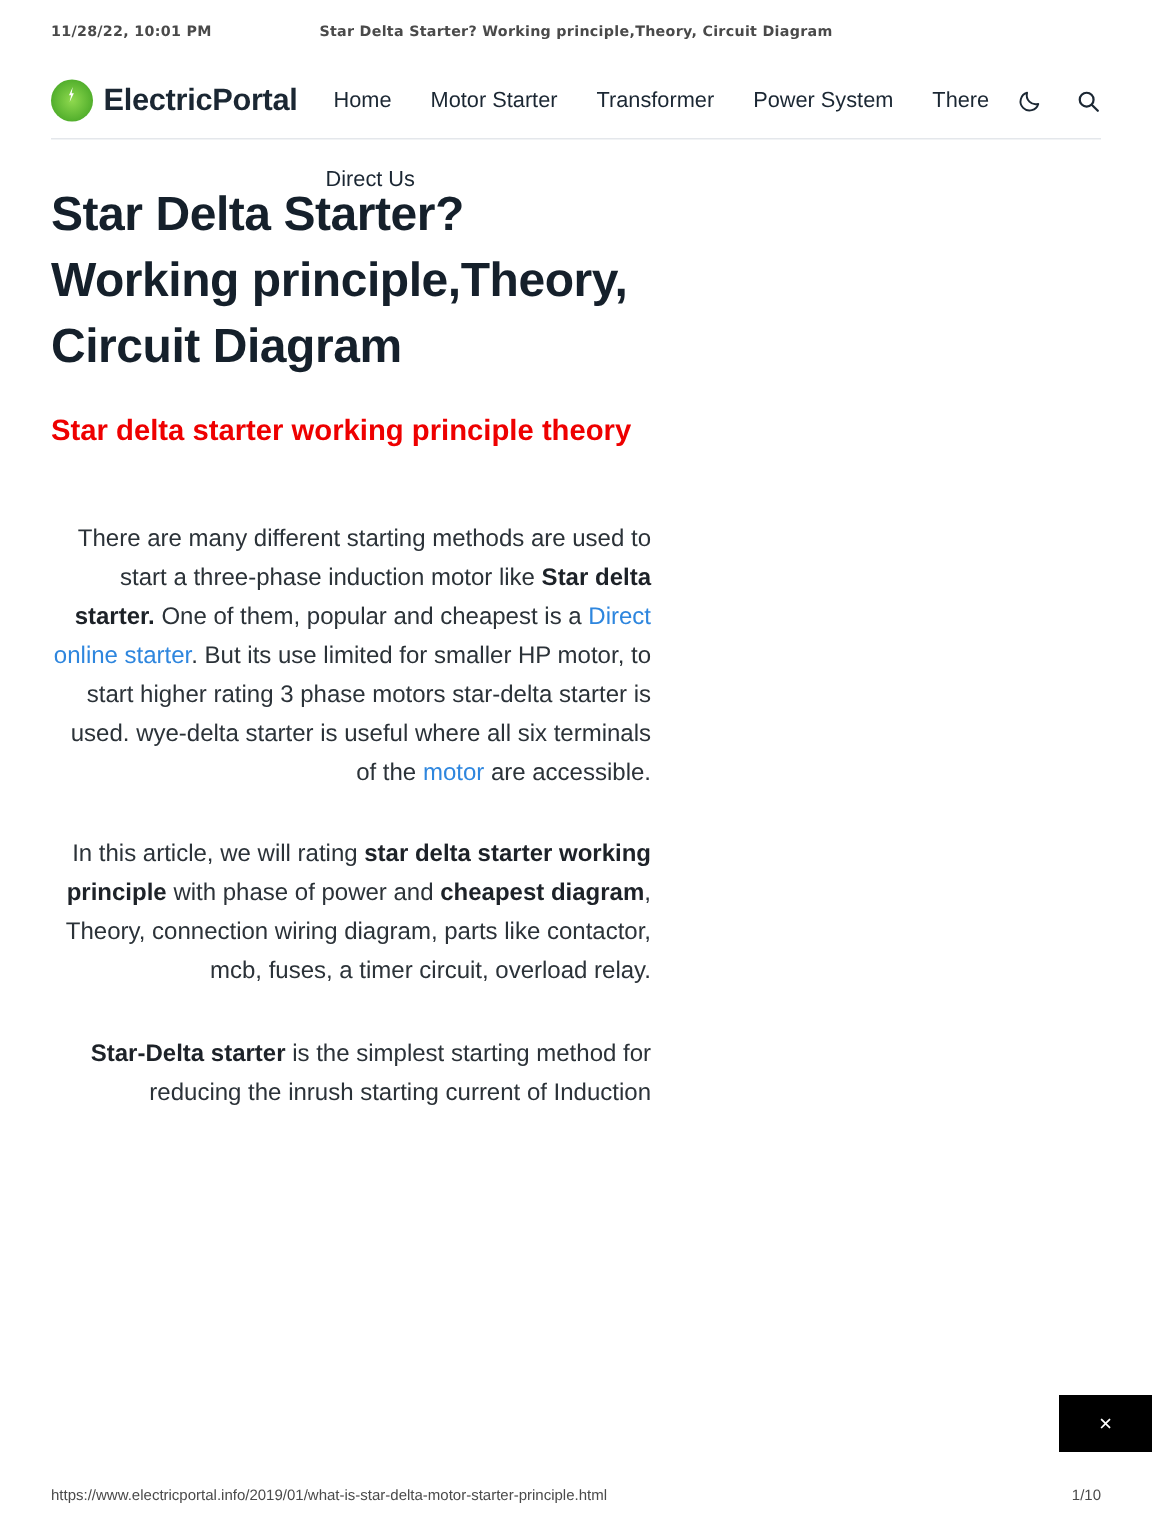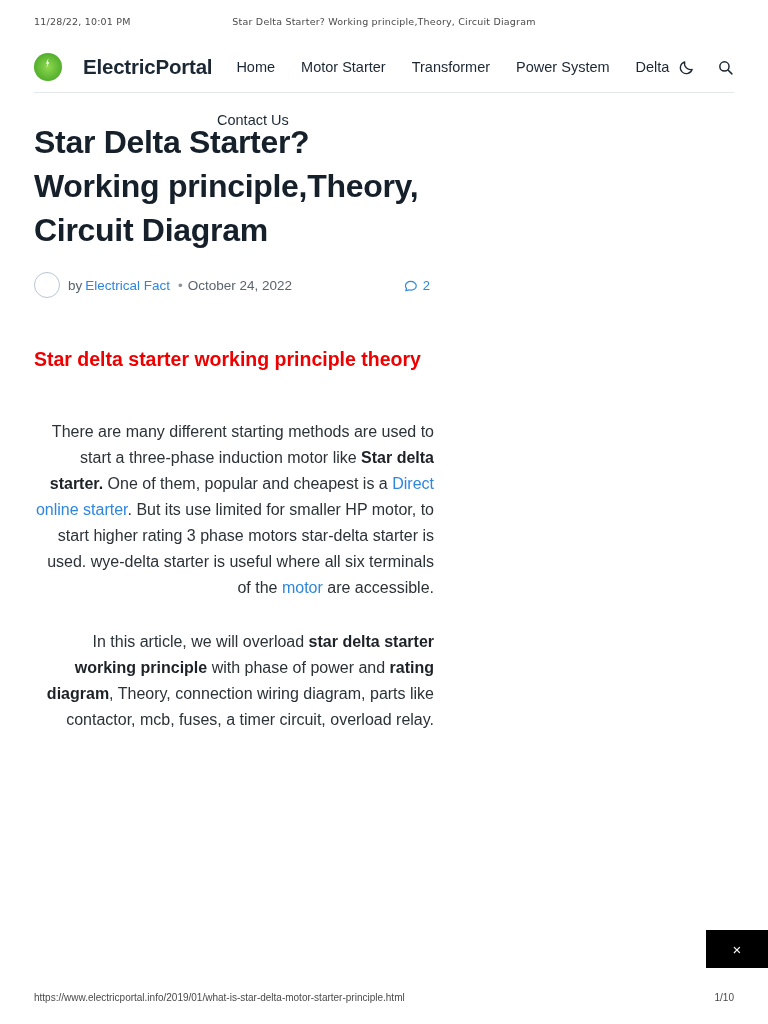--- a/index.html
+++ b/index.html
@@ -18,20 +18,21 @@
   .print-header {
     position: absolute;
     top: 16px;
     left: 0;
     width: 623px;
     height: 14px;
     font-size: 9.5px;
     color: #4a4a4a;
     font-family: "DejaVu Sans", sans-serif;
     letter-spacing: 0.2px;
+    font-weight: bold;
   }
   .print-header .ph-left { position: absolute; left: 34px; top: 0; }
   .print-header .ph-center { position: absolute; left: 0; width: 768px; text-align: center; top: 0; }
 
   .print-footer {
     position: absolute;
     bottom: 18px;
     left: 0;
     width: 768px;
     height: 14px;
@@ -49,21 +50,21 @@
     top: 42px;
     left: 34px;
     width: 700px;
     height: 50px;
     display: flex;
     align-items: center;
   }
   .brand {
     display: flex;
     align-items: center;
-    gap: 21px;
+    gap: 7px;
     margin-right: 24px;
   }
   .brand-mark {
     width: 28px; height: 28px;
     border-radius: 50%;
     background: #7ac943;
     background: radial-gradient(circle at 50% 50%, #8fd94f 0%, #4eac2a 75%, #3a8c1f 100%);
     position: relative;
     flex: 0 0 auto;
   }
@@ -234,67 +235,53 @@
 <div class="site-nav">
   <div class="brand">
     <span class="brand-mark"></span>
     <span class="brand-text">ElectricPortal</span>
   </div>
   <div class="nav-links">
     <a href="#">Home</a>
     <a href="#">Motor Starter</a>
     <a href="#">Transformer</a>
     <a href="#">Power System</a>
-    <a href="#">Delta</a>
+    <a href="#">There</a>
   </div>
   <div class="nav-icons">
     <span>
       <svg class="icon-moon" viewBox="0 0 24 24" fill="none" stroke="#1b2733" stroke-width="1.8" stroke-linecap="round" stroke-linejoin="round">
         <path d="M20 14.5A8.5 8.5 0 0 1 9.5 4a8.5 8.5 0 1 0 10.5 10.5z"></path>
       </svg>
     </span>
     <span>
       <svg class="icon-search" viewBox="0 0 24 24" fill="none" stroke="#1b2733" stroke-width="2.1" stroke-linecap="round">
         <circle cx="10.5" cy="10.5" r="6.5"></circle>
         <line x1="15.5" y1="15.5" x2="21" y2="21"></line>
       </svg>
     </span>
   </div>
 </div>
 <div class="nav-divider"></div>
 
 <div class="nav-second-row">
-  <a href="#">Contact Us</a>
+  <a href="#">Direct Us</a>
 </div>
 
 <div class="content">
 
 
   <h1 class="post-title">Star Delta Starter? Working principle,Theory, Circuit Diagram</h1>
 
-  <div class="meta-row">
-    <span class="avatar"></span>
-    <span>by</span>
-    <a href="#" class="author">Electrical Fact</a>
-    <span class="dot">•</span>
-    <span>October 24, 2022</span>
-    <span class="comments">
-      <span>
-        <svg class="comment-icon" viewBox="0 0 24 22" fill="none" stroke="#2e86de" stroke-width="2" stroke-linecap="round" stroke-linejoin="round">
-          <path d="M21 11.5c0 4.1-4 7.5-9 7.5-1.2 0-2.4-.2-3.4-.6L3 20l1.4-3.6C3.2 15.1 2.5 13.4 2.5 11.5 2.5 7.4 6.5 4 11.5 4S21 7.4 21 11.5z"></path>
-        </svg>
-      </span>
-      <span>2</span>
-    </span>
-  </div>
 
   <h2 class="section-head">Star delta starter working principle theory</h2>
 
   <p class="body"><span>There are many different starting methods are used to start a three-phase induction motor like </span><b>Star delta starter.</b><span> One of them, popular and cheapest is a </span><a href="#">Direct online starter</a><span>. But its use limited for smaller HP motor, to start higher rating 3 phase motors star-delta starter is used. wye-delta starter is useful where all six terminals of the </span><a href="#">motor</a><span> are accessible.</span></p>
-  <p class="body"><span>In this article, we will overload </span><b>star delta starter working principle</b><span> with phase of power and </span><b>rating diagram</b><span>, Theory,  connection wiring diagram, parts like contactor, mcb, fuses, a timer circuit, overload relay.</span></p>
+  <p class="body"><span>In this article, we will rating </span><b>star delta starter working principle</b><span> with phase of power and </span><b>cheapest diagram</b><span>, Theory,  connection wiring diagram, parts like contactor, mcb, fuses, a timer circuit, overload relay.</span></p>
+  <p class="body"><b>Star-Delta starter</b><span> is the simplest starting method for reducing the inrush starting current of Induction</span></p>
 
 </div>
 
 <div class="close-overlay">×</div>
 <div class="page-cut"></div>
 
 <div class="print-footer">
   <span class="pf-left">https://www.electricportal.info/2019/01/what-is-star-delta-motor-starter-principle.html</span>
   <span class="pf-right">1/10</span>
 </div>

